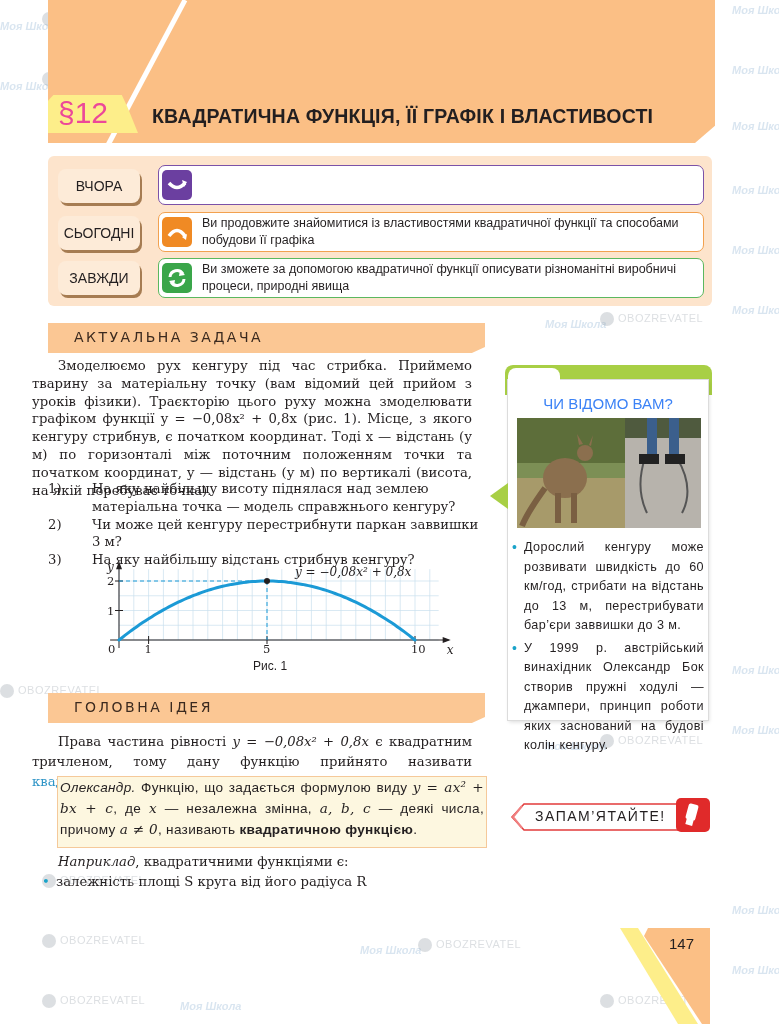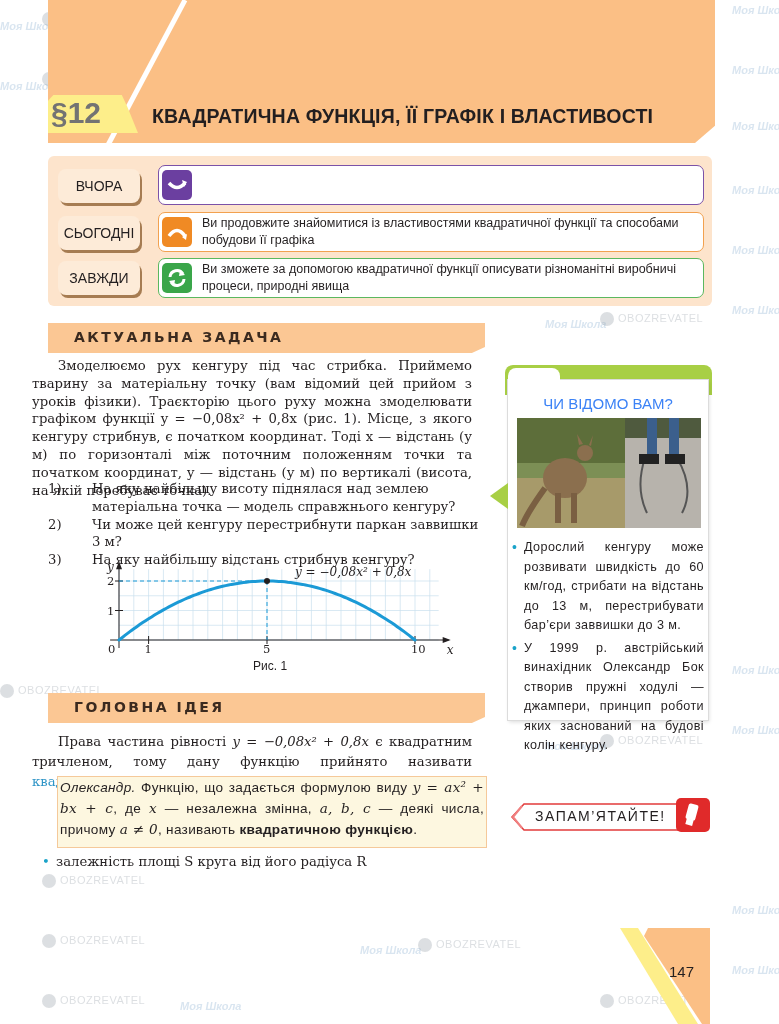--- a/index.html
+++ b/index.html
@@ -13,39 +13,39 @@
          white-space:nowrap; pointer-events:none; letter-spacing:0.5px; }
   .wm2::before { content:""; display:inline-block; width:14px; height:14px; border-radius:50%; background:rgba(140,150,160,0.3);
          vertical-align:middle; margin-right:4px; }
 
   
   .header-bg { left:48px; top:0; width:667px; height:143px; background:#fbbf85;
                clip-path:polygon(0 0,100% 0,100% 88%,97% 100%,0 100%); }
   .header-slash { left:0; top:0; width:779px; height:145px; pointer-events:none; }
   .para-badge { left:48px; top:95px; width:90px; height:38px; background:#fdee8a;
                 clip-path:polygon(0 15%,6% 0,82% 0,88% 30%,100% 100%,0 100%); }
-  .para-num { left:51px; top:96px; font-family:"Liberation Sans", sans-serif; font-weight:bold; font-size:30px; color:#737373; }
+  .para-num { left:58px; top:96px; font-family:"Liberation Sans", sans-serif; font-weight:normal; font-size:30px; color:#ec4899; }
   .title { left:152px; top:104px; font-family:"Liberation Sans", sans-serif; font-weight:bold; font-size:21px; color:#231f20;
            transform:scaleX(0.93); transform-origin:left; letter-spacing:0.2px; white-space:nowrap; }
 
   
   .info-panel { left:48px; top:156px; width:664px; height:150px; background:#fde4cc; border-radius:6px; }
   .day-btn { position:absolute; left:58px; width:82px; height:34px; background:#fdebd8; border-radius:8px;
              box-shadow:2px 3px 0 #a67c52; font-family:"Liberation Sans", sans-serif; font-size:14px; color:#231f20;
              display:flex; align-items:center; justify-content:center; }
   .info-row { position:absolute; left:158px; width:544px; height:38px; background:#fff; border-radius:7px;
               border:1.5px solid; display:flex; align-items:center; }
   .info-icon { width:30px; height:30px; border-radius:5px; margin-left:3px; flex:none; display:flex; align-items:center; justify-content:center; }
   .info-text { font-family:"Liberation Sans", sans-serif; font-size:12.5px; line-height:17px; margin-left:10px; color:#231f20; }
   .math { font-family:"DejaVu Serif", serif; font-style:italic; }
 
   
   .sec-head { position:absolute; left:48px; width:437px; height:30px; background:#fbc794;
               clip-path:polygon(0 0,100% 0,100% 80%,97% 100%,0 100%); }
-  .sec-head span { position:absolute; left:26px; top:6px; font-family:"DejaVu Sans", sans-serif; font-weight:bold;
+  .sec-head span { position:absolute; left:26px; top:6px; font-family:"DejaVu Sans", sans-serif; font-weight:normal;
                    font-size:14px; letter-spacing:2.5px; color:#3b2a1f; }
 
   
   .body-text { position:absolute; left:32px; width:440px; font-size:13.2px; line-height:17.8px; text-align:justify; }
   .indent { text-indent:26px; }
   .qlist { position:absolute; left:48px; width:440px; font-size:13.2px; line-height:17.8px; }
   .q { display:flex; }
   .q .n { width:27px; flex:none; }
   .q .t { flex:1;margin-left:17px; }
 
@@ -66,21 +66,21 @@
   .side-item .t { flex:1; text-align:justify; letter-spacing:0.4px; }
 
   
   .def-box { left:57px; top:776px; width:428px; height:70px; background:#fdf7e0; border:1.5px solid #f5c99a; }
   .def-text { left:60px; top:777px; width:424px; font-family:"Liberation Sans", sans-serif; font-size:13.6px; line-height:21px; text-align:justify; letter-spacing:0.3px; }
   .remember { left:510px; top:803px; width:172px; height:28px; }
   .remember-label { left:535px; top:808px; font-family:"Liberation Sans", sans-serif; font-size:14px; letter-spacing:1.5px; color:#231f20; }
   .usb-icon { left:676px; top:798px; width:34px; height:34px; background:#e02a2a; border-radius:5px; display:flex; align-items:center; justify-content:center; }
 
   .page-num-bg { left:620px; top:928px; width:90px; height:96px; }
-  .page-num { left:669px; top:935px; font-family:"Liberation Sans", sans-serif; font-size:15px; color:#231f20;margin-top:28px; }
+  .page-num { left:669px; top:935px; font-family:"Liberation Sans", sans-serif; font-size:15px; color:#231f20; }
   .link { color:#2f95c7; }
 </style>
 </head>
 <body>
 
 <div>
   <span class="wm" style="left:0;top:20px">Моя Школа</span>
   <span class="wm2" style="left:42px;top:12px">OBOZREVATEL</span>
   <span class="wm" style="left:0;top:80px">Моя Школа</span>
   <span class="wm2" style="left:42px;top:72px">OBOZREVATEL</span>
@@ -297,20 +297,21 @@
 </svg>
 <div class="abs remember-label">ЗАПАМ’ЯТАЙТЕ!</div>
 <div class="abs usb-icon">
   <svg width="20" height="26" viewBox="0 0 20 26">
       <rect x="4" y="2" width="10" height="16" rx="2" fill="#fff" transform="rotate(15 9 10)"></rect>
       <rect x="3" y="17" width="7" height="6" fill="#fff" transform="rotate(15 6 20)"></rect>
     </svg>
 </div>
 
 <div class="body-text" style="top:852px;line-height:20px;text-align:left">
+  <div style="padding-left:26px"><i>Наприклад</i><span>, квадратичними функціями є:</span></div>
   <div style="display:flex">
       <span style="width:14px;color:#1aa3c9;padding-left:10px">•</span>
       <span>залежність площі S круга від його радіуса R</span>
     </div>
 </div>
 
 <svg class="abs page-num-bg" viewBox="0 0 90 96">
   <polygon points="0,0 18,0 78,96 58,96" fill="#fdee8a"></polygon>
   <polygon points="28,0 90,0 90,96 82,96 24,8" fill="#fbbf85"></polygon>
 </svg>

